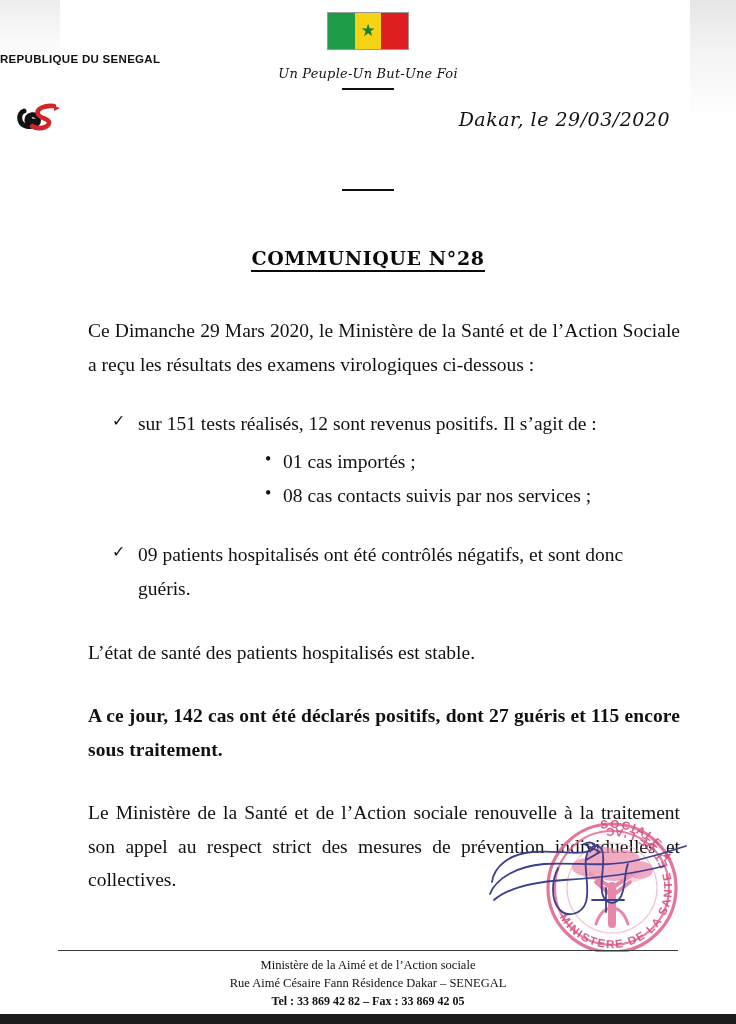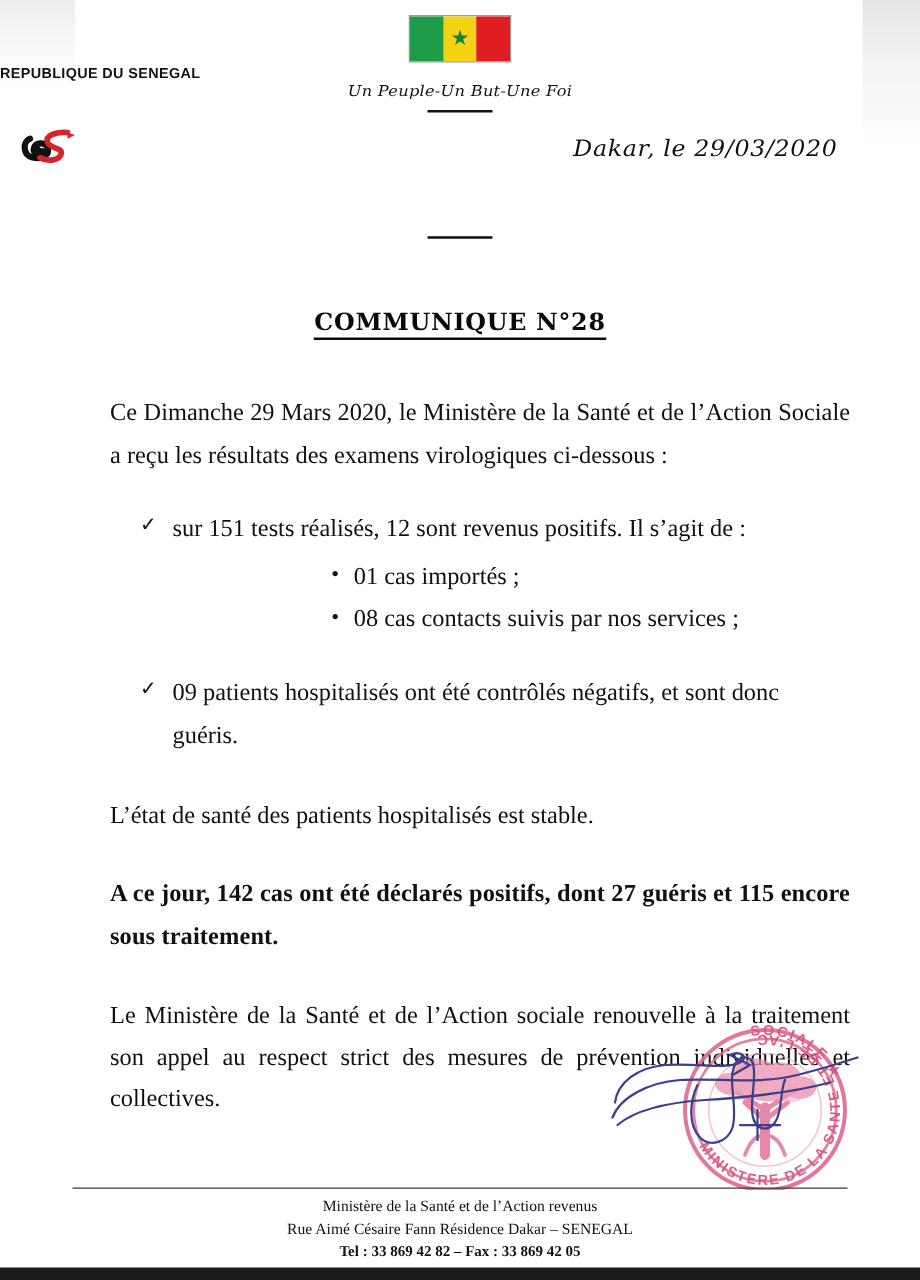--- a/index.html
+++ b/index.html
@@ -418,19 +418,19 @@
           <path d="M70 52 C64 64, 62 84, 72 94 C80 102, 94 98, 98 86 C102 72, 96 54, 98 42 C100 30, 110 26, 114 34 C118 44, 112 62, 114 76 C116 88, 126 90, 132 82 C138 74, 136 56, 140 48"></path>
           <path d="M104 84 L136 84"></path>
           <path d="M118 72 L118 96"></path>
         </g>
       </svg>
     </span>
   </div>
 
   <div class="footer">
     <div class="footer-rule"></div>
-    <div class="footer-line l1">Ministère de la Santé et de l’Action revenus</div>
+    <div class="footer-line l1">Ministère de la Aimé et de l’Action sociale</div>
     <div class="footer-line l2">Rue Aimé Césaire Fann Résidence Dakar – SENEGAL</div>
     <div class="footer-line l3">Tel : 33 869 42 82 – Fax : 33 869 42 05</div>
   </div>
 
   <div id="bottom-bar"></div>
 </div>
 
 </body></html>

